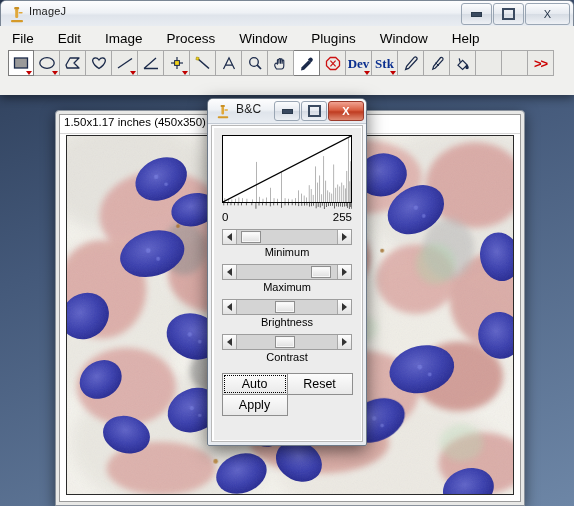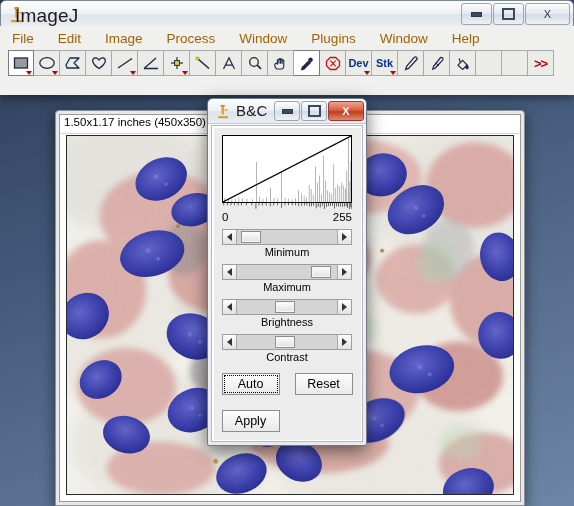--- a/index.html
+++ b/index.html
@@ -21,21 +21,21 @@
     box-shadow:0 3px 10px rgba(0,0,0,.45);
     box-sizing:border-box;height:100%;width:100%;
   }
   .titlebar{
     height:26px;position:relative;
     background:linear-gradient(180deg,#fdfdfe 0%,#eef1f5 45%,#dfe4eb 55%,#e9edf2 100%);
     border-radius:5px 5px 0 0;
     border-bottom:1px solid #c3cad3;
   }
   .title-icon{position:absolute;left:8px;top:4px;width:16px;height:18px;}
-  .title-text{position:absolute;left:14px;top:4px;font-size:19px;color:#1b1b1b;
+  .title-text{position:absolute;left:28px;top:4px;font-size:11px;color:#1b1b1b;
     letter-spacing:.2px;}
   .btn-group{position:absolute;right:3px;top:2px;display:flex;}
   .cbtn{
     width:29px;height:20px;margin-left:1px;
     border:1px solid #9aa6b4;border-radius:3px;
     background:linear-gradient(180deg,#fbfcfd 0%,#e6eaf0 48%,#d6dce4 52%,#eef1f5 100%);
     position:relative;
   }
   .cbtn.close{width:43px;
     background:linear-gradient(180deg,#fbfcfd 0%,#e6eaf0 48%,#d6dce4 52%,#eef1f5 100%);}
@@ -50,38 +50,38 @@
   .min-bar{width:9px;height:3px;background:#3a4a60;border:1px solid #2b3a4c;}
   .max-sq{width:9px;height:8px;border:2px solid #3a4a60;background:transparent;}
 
   
   #imagej{left:0;top:0;width:574px;height:95px;}
   #imagej .win-frame{border-radius:6px 6px 0 0;}
   #ij-body{position:absolute;left:0;top:26px;right:0;bottom:0;
     background:#f0f0ee;}
   #menubar{height:24px;display:flex;align-items:center;padding-left:10px;
     background:#f0f0ee;}
-  .menu-item{font-size:13.5px;color:#a16207;margin-right:20px;cursor:default;
+  .menu-item{font-size:13.5px;color:#000000;margin-right:20px;cursor:default;
     padding:1px 2px;}
 
   #toolbar{position:absolute;left:8px;top:24px;display:flex;}
   .tool{
     width:26px;height:26px;box-sizing:border-box;
     border:1px solid #a9a9a9;border-left:none;
     background:#ebebe8;position:relative;
     display:flex;align-items:center;justify-content:center;
   }
   .tool:first-child{border-left:1px solid #a9a9a9;}
   .tool.sel{background:#ffffff;border-color:#7c7c7c;}
   .tool .tri{position:absolute;right:1px;bottom:0px;width:0;height:0;
     border-left:3px solid transparent;border-right:3px solid transparent;
     border-top:4px solid #c00000;}
   .tool svg{display:block;}
-  .tooltext{font-size:11px;font-weight:bold;color:#0a2f8f;
-    font-family:Liberation Sans, sans-serif;line-height:1;}
+  .tooltext{font-size:13px;font-weight:bold;color:#0a2f8f;
+    font-family:Liberation Serif, serif;line-height:1;}
   .tool.arrows{border:1px solid #a9a9a9;border-left:none;}
   .arrowglyph{font-size:13px;font-weight:bold;color:#cc0000;letter-spacing:-1px;}
 
   
   #imgwin{left:55px;top:110px;width:470px;height:396px;}
   #imgwin .win-frame{
     background:#e8e8e6;border:1px solid #8a929c;border-radius:4px 4px 0 0;
     box-shadow:0 4px 14px rgba(0,0,0,.5);
   }
   #imgwin-inner{position:absolute;left:4px;top:4px;right:4px;bottom:4px;
@@ -94,21 +94,21 @@
   #canvas-wrap svg{display:block;width:100%;height:100%;}
 
   
   #bc{left:207px;top:98px;width:160px;height:348px;}
   #bc .win-frame{
     border:1px solid #6e7a88;border-radius:6px 6px 2px 2px;
     background:linear-gradient(180deg,#f7f8fa 0%,#e7ebf0 100%);
     box-shadow:0 5px 18px rgba(0,0,0,.55);
   }
   #bc .titlebar{height:24px;}
-  #bc .title-text{left:28px;top:3px;font-size:15px;}
+  #bc .title-text{left:28px;top:3px;font-size:12px;}
   #bc .btn-group{right:2px;top:2px;}
   #bc .cbtn{width:24px;height:18px;}
   #bc .cbtn.close{width:34px;}
   #bc-body{position:absolute;left:5px;top:28px;right:5px;bottom:5px;
     background:#ececec;border:1px solid #ffffff;
     box-shadow:inset 1px 1px 0 #fff, 0 0 0 1px #b8b8b8;
     padding:0;box-sizing:border-box;}
 
   #hist-box{margin:8px 9px 0 9px;height:68px;background:#ffffff;
     border:1px solid #000;box-sizing:border-box;position:relative;}
@@ -130,21 +130,21 @@
     background:linear-gradient(180deg,#fefefe,#e0e0e0);
     border:1px solid #8f8f8f;box-sizing:border-box;
     box-shadow:inset 0 0 0 1px #f7f7f7;}
   .s-label{text-align:center;font-size:11px;color:#000;margin-top:1px;}
   .tri-l{width:0;height:0;border-top:4px solid transparent;
     border-bottom:4px solid transparent;border-right:5px solid #333;}
   .tri-r{width:0;height:0;border-top:4px solid transparent;
     border-bottom:4px solid transparent;border-left:5px solid #333;}
 
   #bc-buttons{margin:10px 9px 0 9px;display:grid;
-    grid-template-columns:1fr 1fr;gap:16px;}
+    grid-template-columns:1fr 1fr;gap:0;}
   .bcbtn{height:22px;display:flex;align-items:center;justify-content:center;
     font-size:12.5px;color:#000;box-sizing:border-box;
     background:linear-gradient(180deg,#fcfcfc,#e9e9e9);
     border:1px solid #8e8e8e;margin:-0.5px;}
   .bcbtn.focus{outline:1px dotted #000;outline-offset:-3px;}
 </style>
 </head>
 <body>
 
 <div id="desktop"></div>

